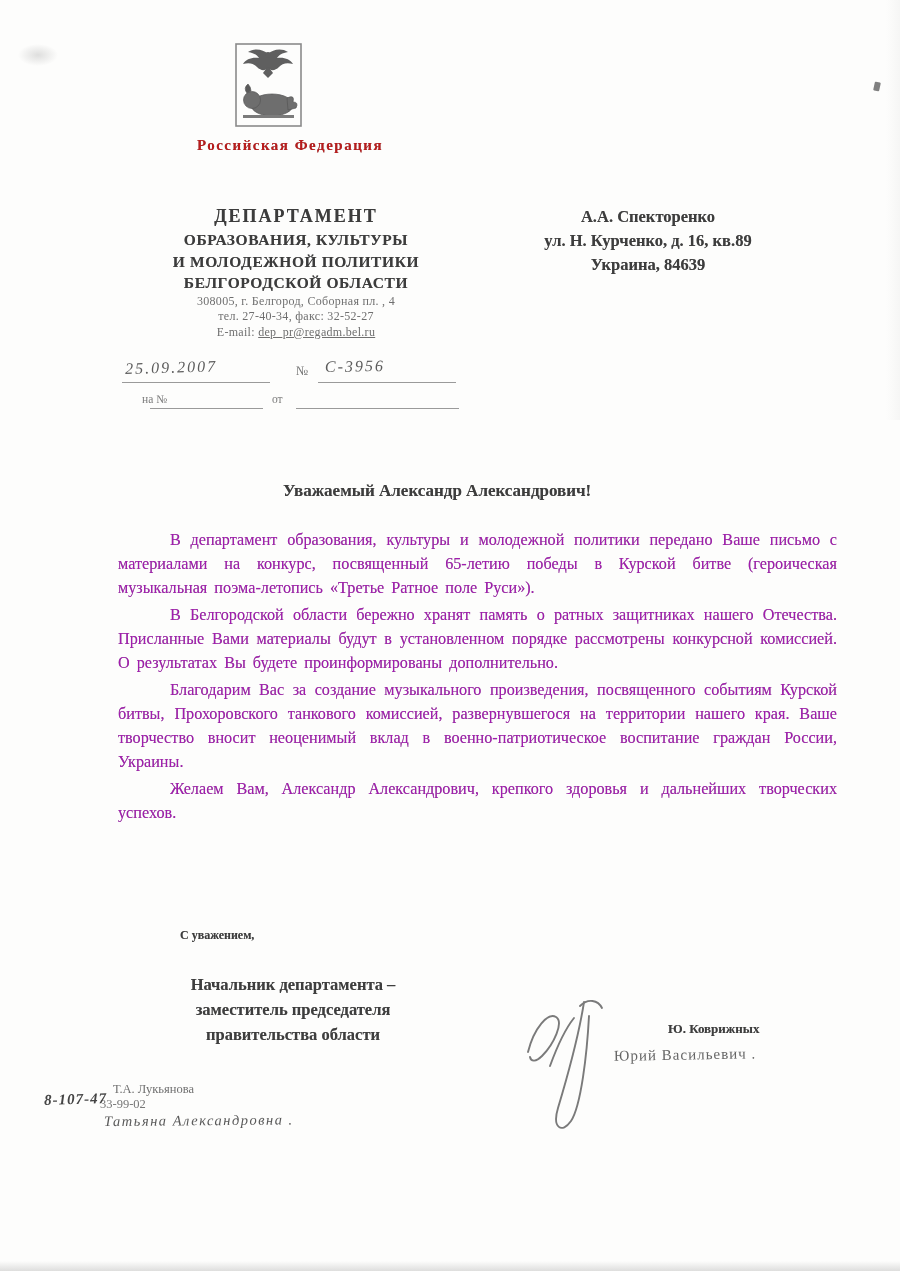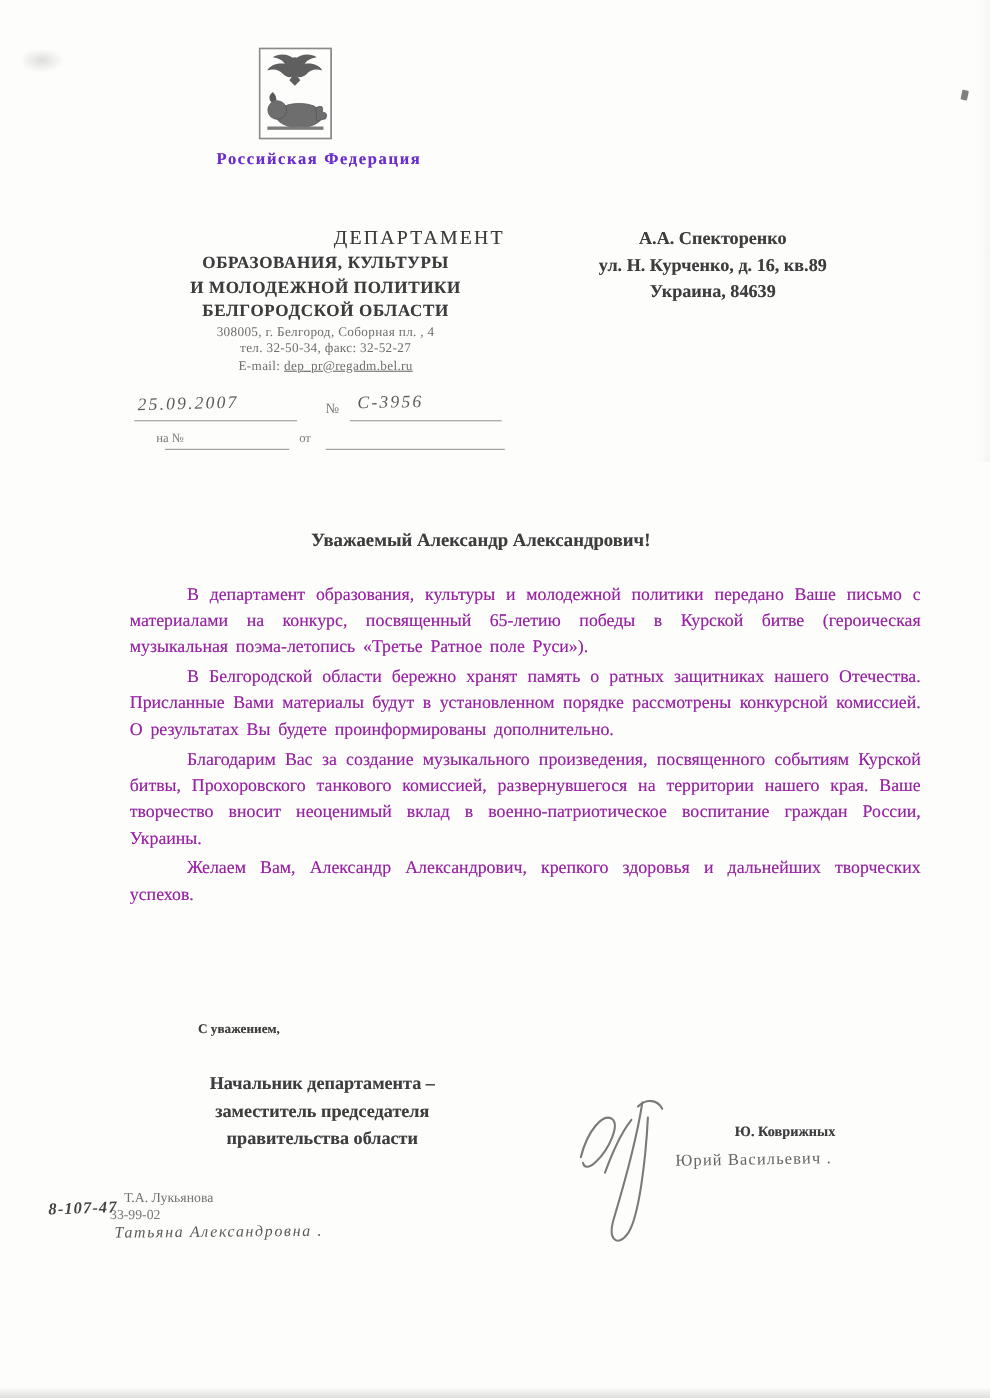--- a/index.html
+++ b/index.html
@@ -10,26 +10,26 @@
     background:#fdfdfc;
     overflow:hidden;
     font-family:"Liberation Serif", serif;
     color:#474747;
   }
   .abs{position:absolute;}
   .soft{text-shadow:0 0 0.6px rgba(80,80,80,0.55);}
   
   .emblem-box{left:235px;top:43px;width:67px;height:84px;}
   .hdr-line{left:150px;width:280px;text-align:center;font-weight:bold;
-            font-size:15px;letter-spacing:1.5px;color:#6d28d9;}
+            font-size:15px;letter-spacing:1.5px;color:#b91c1c;}
   .country{top:137px;}
   .region{top:166px;}
   
   .sender{left:133px;top:203px;width:326px;text-align:center;color:#3c3c3c;}
-  .sender .l1{font-size:18px;font-weight:normal;letter-spacing:2px;line-height:26px;text-align:right;}
+  .sender .l1{font-size:18px;font-weight:bold;letter-spacing:2px;line-height:26px;}
   .sender .l2{font-size:15.5px;font-weight:bold;letter-spacing:0.6px;line-height:21.5px;}
   .sender .meta{font-size:12px;color:#6f6f6f;line-height:15.5px;letter-spacing:0.3px;}
   .sender .email u{text-decoration:underline;}
   
   .recipient{left:468px;top:205px;width:360px;text-align:center;font-weight:bold;
              font-size:16.5px;line-height:24px;color:#3d3d3d;}
   
   .hand{font-style:italic;color:#5c5c5c;letter-spacing:2px;}
   .ref-date{left:125px;top:358px;width:150px;font-size:16px;transform:rotate(-1.5deg);}
   .uline{border-bottom:1px solid #9a9a9a;height:1px;}
@@ -95,21 +95,21 @@
   </div>
 
   <div class="abs hdr-line country soft">Российская Федерация</div>
 
   <div class="abs sender">
     <div class="l1 soft">ДЕПАРТАМЕНТ</div>
     <div class="l2 soft">ОБРАЗОВАНИЯ, КУЛЬТУРЫ</div>
     <div class="l2 soft">И МОЛОДЕЖНОЙ ПОЛИТИКИ</div>
     <div class="l2 soft">БЕЛГОРОДСКОЙ ОБЛАСТИ</div>
     <div class="meta">308005,  г. Белгород, Соборная  пл. ,  4</div>
-    <div class="meta">тел.  32-50-34,   факс: 32-52-27</div>
+    <div class="meta">тел.  27-40-34,   факс: 32-52-27</div>
     <div class="meta email">
       <span>E-mail:</span>
       <u>dep_pr@regadm.bel.ru</u>
     </div>
   </div>
 
   <div class="abs recipient soft">
     <div>А.А. Спекторенко</div>
     <div>ул. Н. Курченко, д. 16, кв.89</div>
     <div>Украина, 84639</div>

